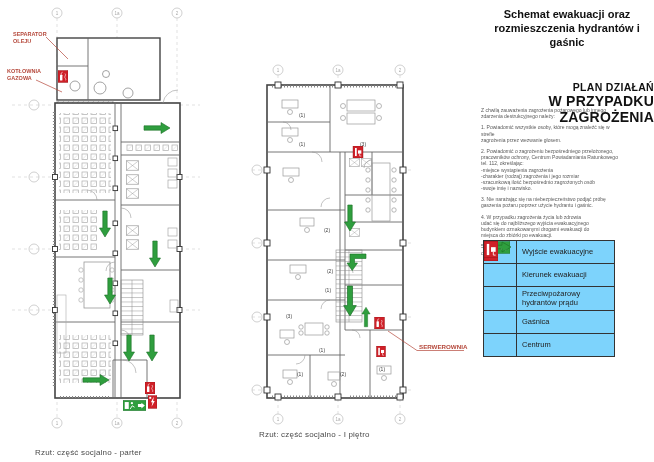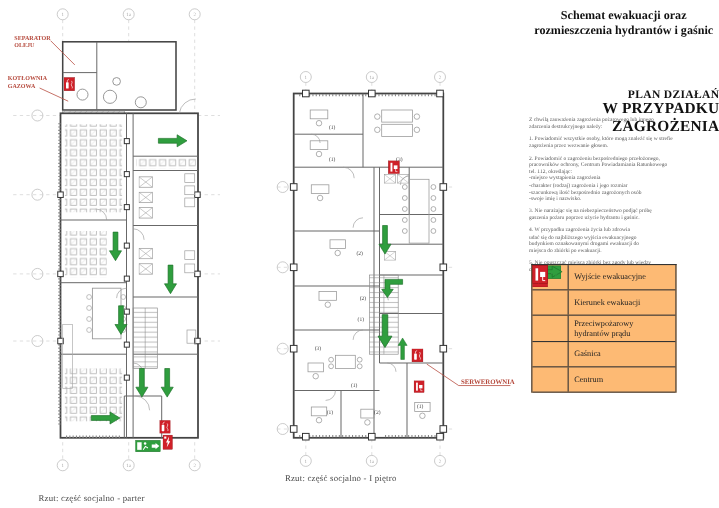--- a/index.html
+++ b/index.html
@@ -1,29 +1,29 @@
 <!DOCTYPE html>
 <html><head>
 <meta charset="utf-8">
 <style>
   html,body{margin:0;padding:0;background:#fff;}
   .page{position:relative;width:654px;height:462px;background:#fff;overflow:hidden;
-        font-family:Liberation Serif, serif;}
+        font-family:Liberation Sans, sans-serif;}
   svg{position:absolute;top:0;left:0;}
   .plan-svg{display:block;}
   .right-col-item{position:absolute;}
   .doc-title{left:480px;top:8px;width:174px;text-align:center;font-weight:bold;
              font-size:11px;line-height:1.25;color:#111;}
   .plan-heading{left:480px;top:81px;width:174px;text-align:right;font-weight:bold;color:#111;}
   .plan-heading .h1{font-size:10.5px;letter-spacing:.3px;}
   .plan-heading .h2{font-size:14px;letter-spacing:.2px;}
   .body-text{left:481px;top:107px;width:140px;color:#5a5a5a;font-size:5px;line-height:1.24;}
   .body-text p{margin:0 0 5px;white-space:pre-line;}
   .legend{left:483px;top:240px;width:130px;border:1px solid #333;border-bottom:none;
-          background:#fdba74;}
+          background:#7dd3fc;}
   .legend-row{display:flex;align-items:center;border-bottom:1px solid #333;}
   .legend-icon{width:30px;min-height:18px;display:flex;align-items:center;justify-content:center;
                border-right:1px solid #333;align-self:stretch;padding:2px 1px;}
   .legend-label{flex:1;padding:3px 5px;font-size:7.5px;color:#222;line-height:1.15;}
   .caption{position:absolute;font-size:8px;color:#4a4a4a;letter-spacing:.2px;}
   .cap-ground{left:35px;top:432px;margin-top:16px;}
   .cap-first{left:259px;top:430px;}
 </style>
 </head>
 <body>

